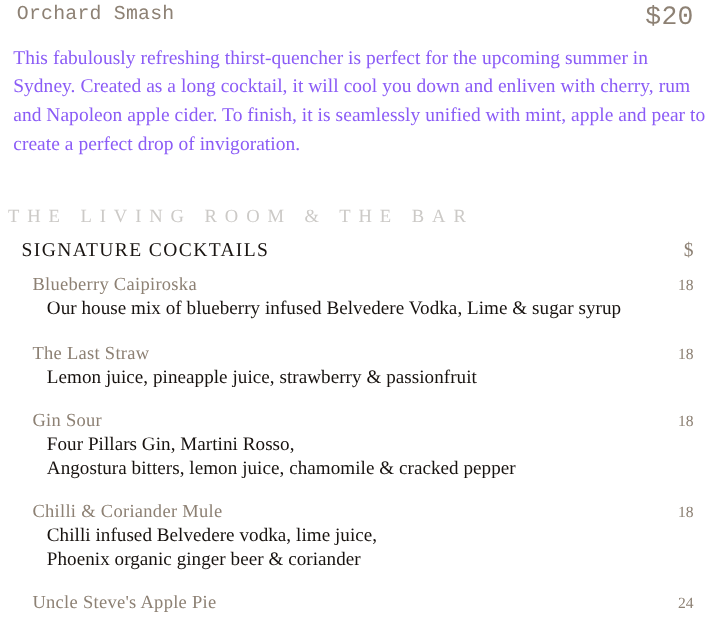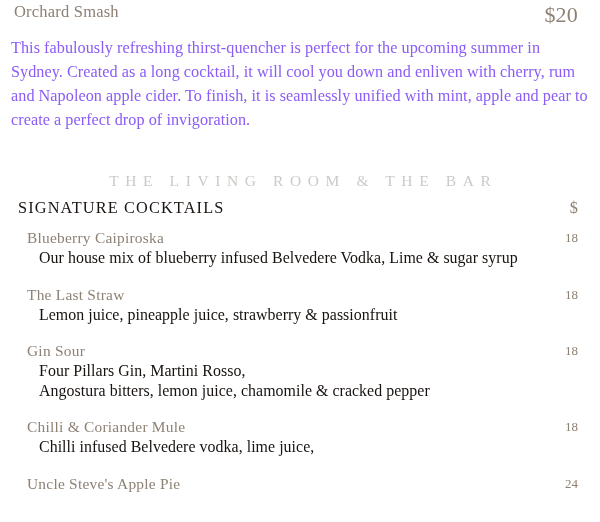--- a/index.html
+++ b/index.html
@@ -22,20 +22,21 @@
     position: absolute;
     left: 0;
     top: 0;
     width: 600px;
   }
   .featured-head {
     position: relative;
     height: 24px;
     padding: 0 22px 0 14px;
     box-sizing: border-box;
+    font-family: Liberation Mono, monospace;
   }
   .featured-name {
     position: absolute;
     left: 14px;
     top: 2px;
     font-size: 16.5px;
     color: #8d8174;
     letter-spacing: 0.2px;
   }
   .featured-price {
@@ -56,21 +57,20 @@
     color: #8b5cf6;
     letter-spacing: 0.05px;
   }
 
   
   .venue-title {
     position: absolute;
     left: 0;
     top: 172px;
     width: 600px;
-    text-align: center;
     font-size: 15.5px;
     letter-spacing: 6.6px;
     color: #cccac7;
     text-indent: 6.6px;
   }
 
   .section-head {
     position: absolute;
     left: 0;
     top: 198px;
@@ -159,18 +159,19 @@
     <div class="item">
       <div class="item-name">Gin Sour</div>
       <div class="item-price">18</div>
       <div class="item-desc-line">Four Pillars Gin, Martini Rosso,</div>
       <div class="item-desc-line">Angostura bitters, lemon juice, chamomile &amp; cracked pepper</div>
     </div>
     <div class="item">
       <div class="item-name">Chilli &amp; Coriander Mule</div>
       <div class="item-price">18</div>
       <div class="item-desc-line">Chilli infused Belvedere vodka, lime juice,</div>
+      <div class="item-desc-line">Phoenix organic ginger beer &amp; coriander</div>
     </div>
     <div class="item">
       <div class="item-name">Uncle Steve's Apple Pie</div>
       <div class="item-price">24</div>
     </div>
   </div>
 
 </body></html>

